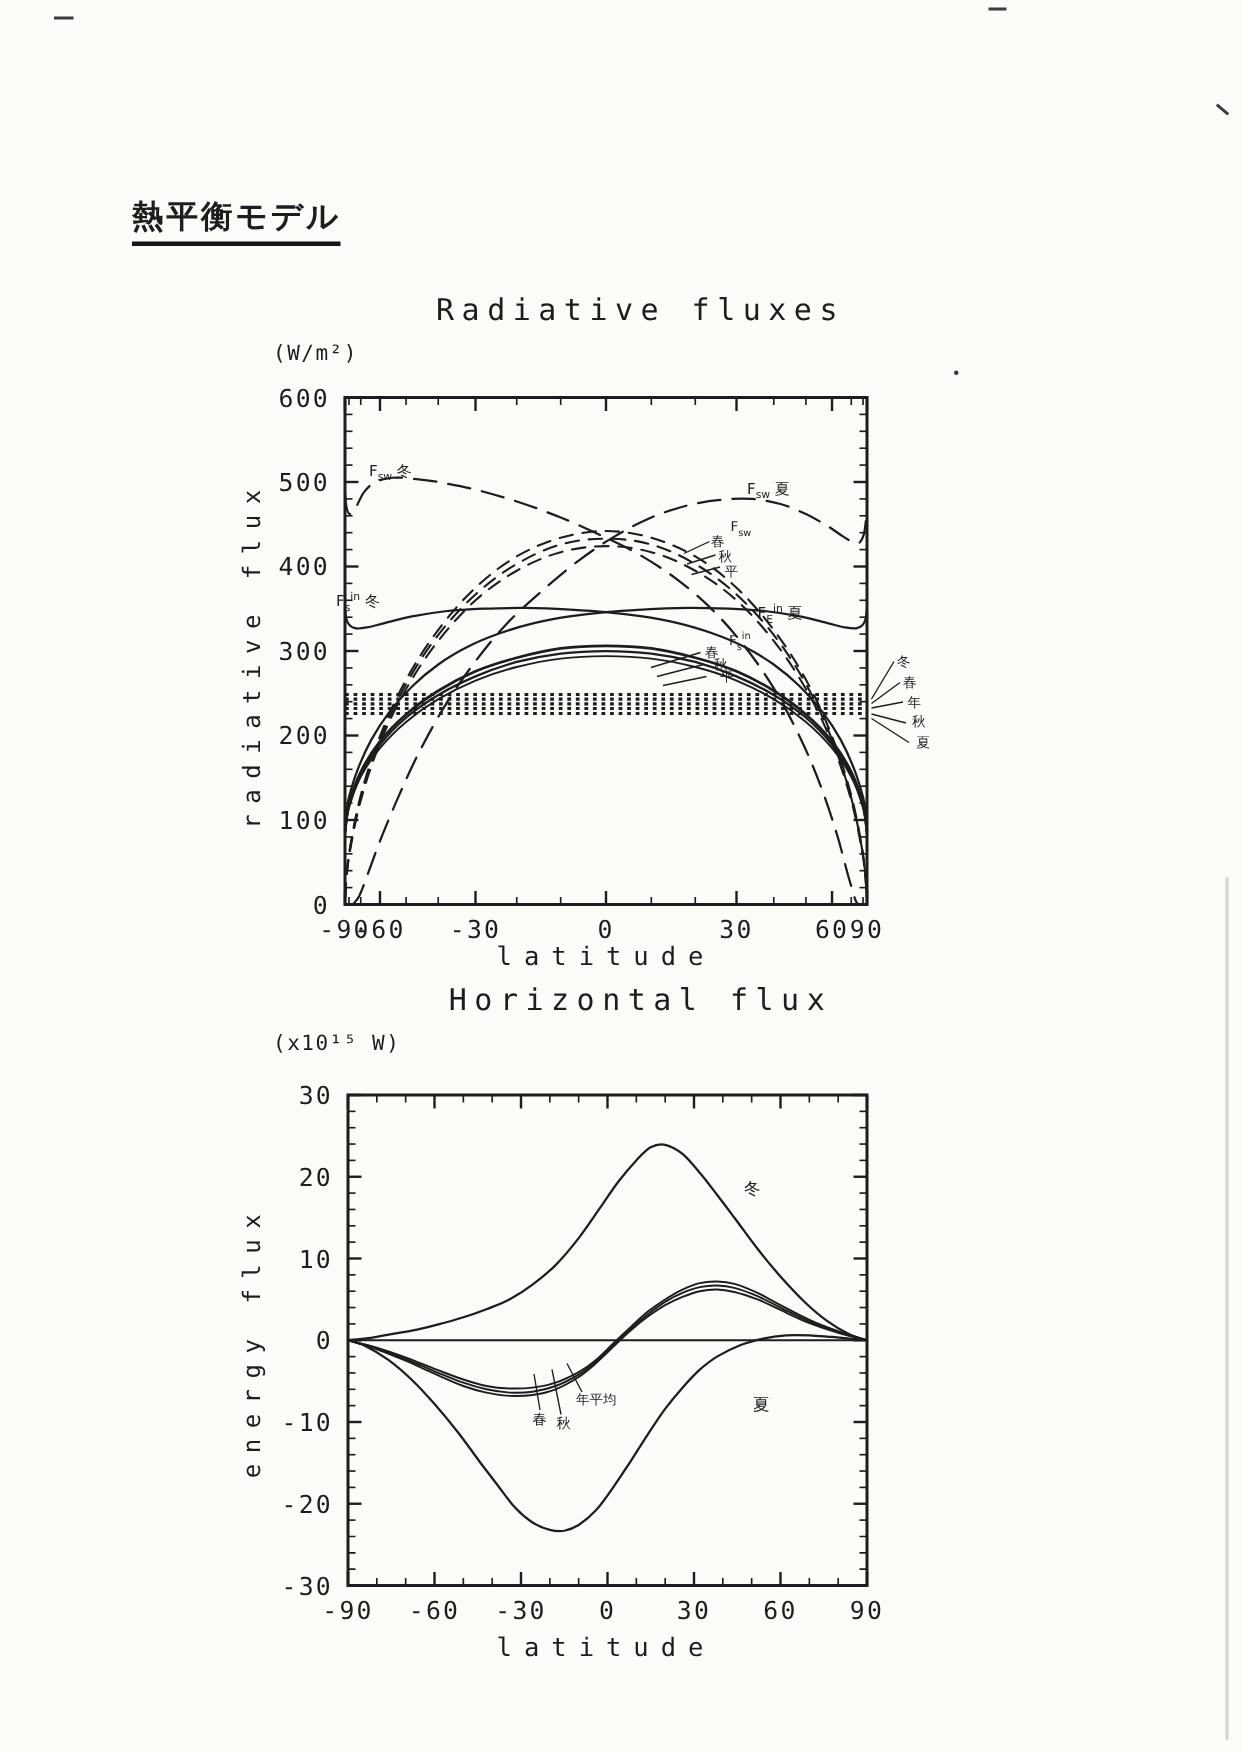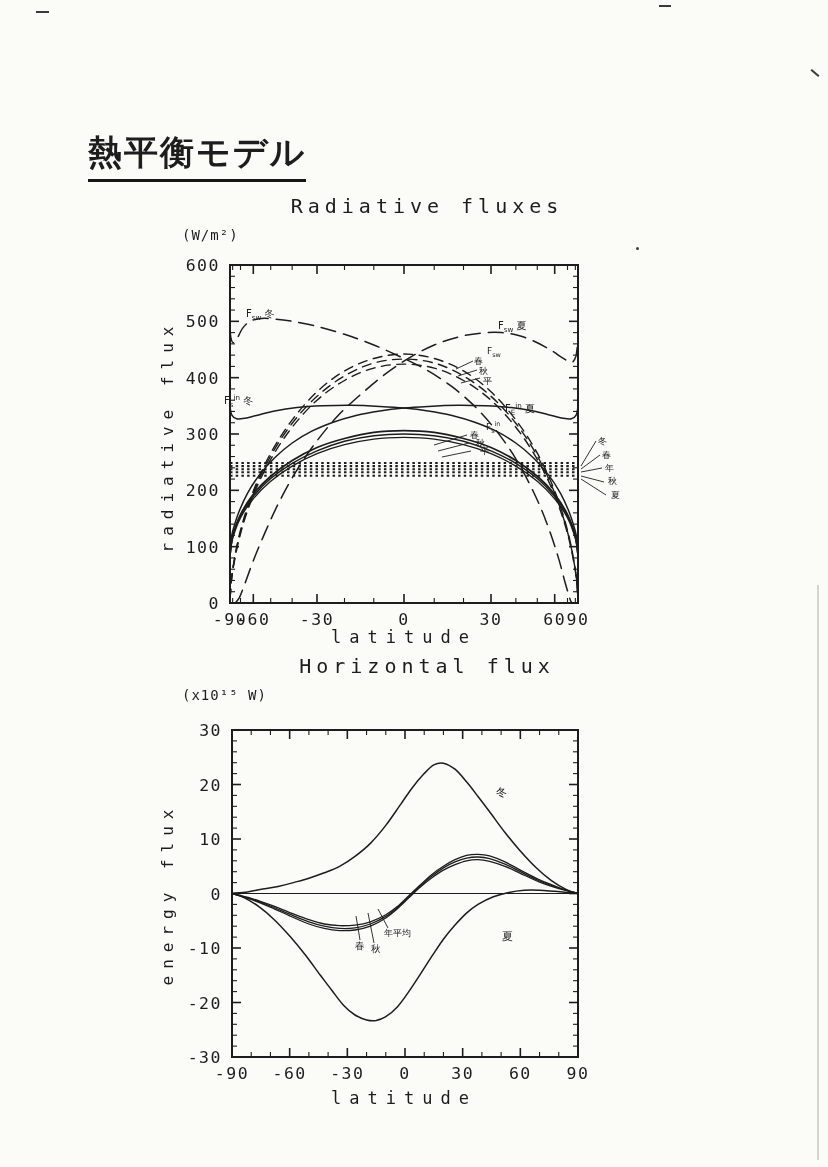--- a/index.html
+++ b/index.html
@@ -4,21 +4,21 @@
 <style>
   html,body{margin:0;padding:0;}
   body{
     width:828px;height:1167px;position:relative;overflow:hidden;
     background:#fbfbf8;
     font-family:"DejaVu Sans", sans-serif;
     color:#1d1d1d;
   }
   .page-title{
     position:absolute;left:88px;top:130px;margin:0;
-    font-size:34px;font-weight:700;letter-spacing:2px;
+    font-size:21px;font-weight:700;letter-spacing:2px;
     font-family:"DejaVu Sans", sans-serif;
     border-bottom:3px solid #161616;padding-bottom:3px;
   }
   svg.chart{position:absolute;overflow:visible;}
   #chart-radiative{left:140px;top:190px;}
   #chart-horizontal{left:140px;top:650px;}
   .artifact{position:absolute;background:#3a3a3a;}
   .artifact.faint{background:#9a9a95;}
 </style>
 </head>

